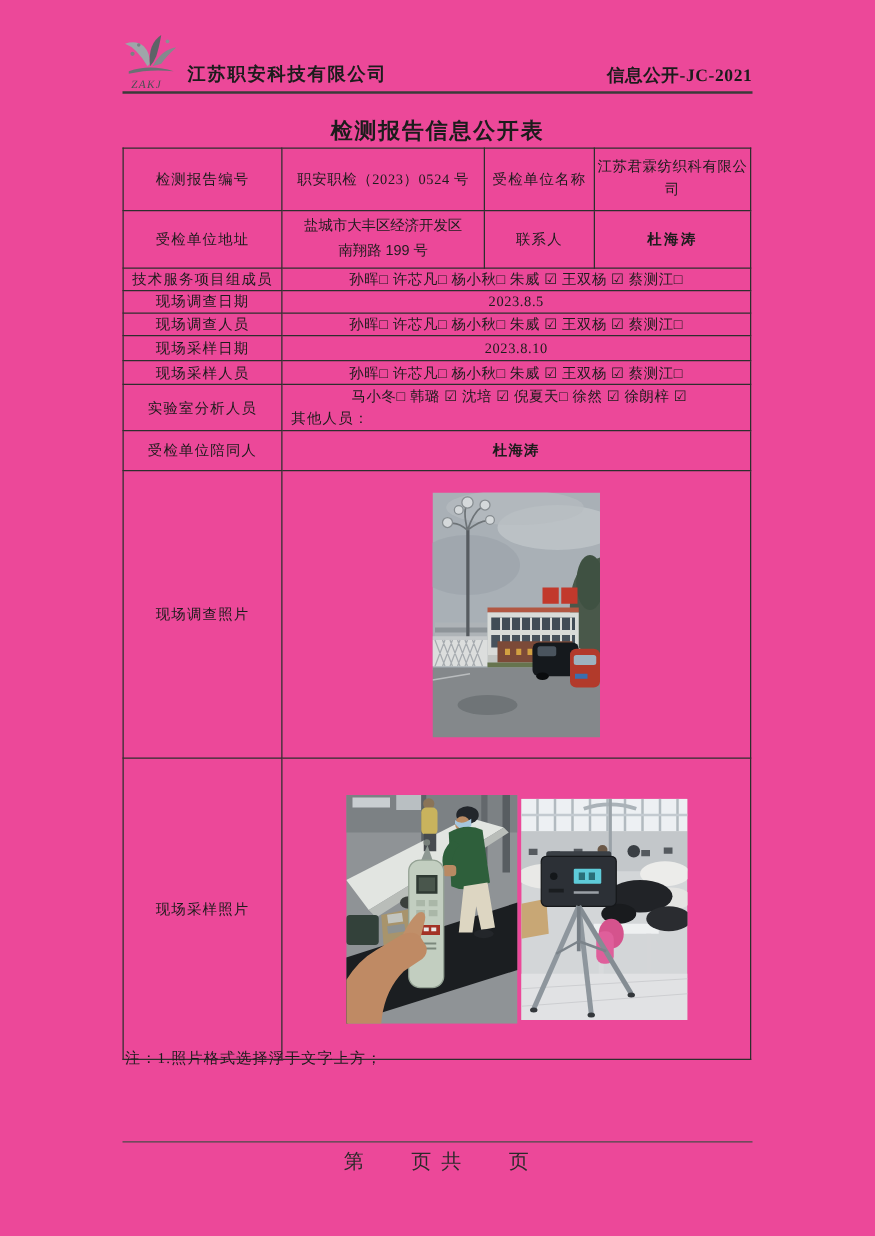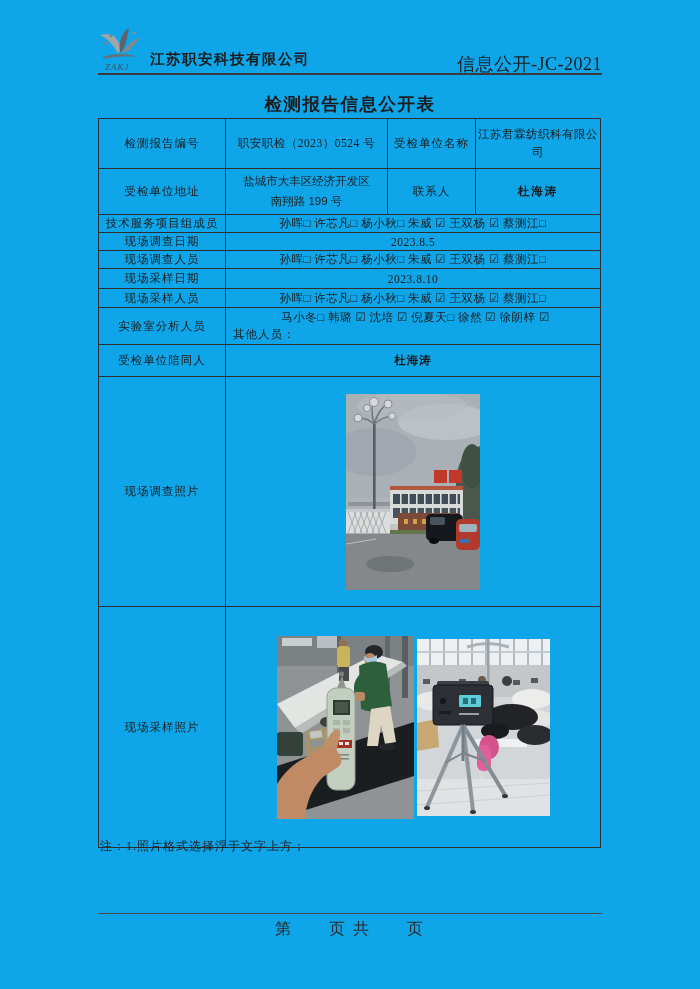--- a/index.html
+++ b/index.html
@@ -1,26 +1,26 @@
 <!DOCTYPE html>
 <html><head>
 <meta charset="utf-8">
 <style>
   * { margin:0; padding:0; box-sizing:border-box; }
   html,body { background:#888; }
   .page {
-    position:relative; width:700px; height:989px; background:#0ea5e9;
+    position:relative; width:700px; height:989px; background:#ec4899;
     margin:0 auto; font-family:"Liberation Serif","DejaVu Serif",serif; color:#1c1c1c;
     overflow:hidden;
   }
   
   .header { position:absolute; left:98px; top:24px; width:504px; height:48px; }
   .logo { position:absolute; left:0; top:2px; }
   .company { position:absolute; left:52px; top:26px; font-size:14.5px; font-weight:bold; letter-spacing:1.5px; }
-  .doc-code { position:absolute; right:0; top:28px; font-size:18px; font-weight:normal; letter-spacing:0.5px;margin-left:20px; }
+  .doc-code { position:absolute; right:0; top:28px; font-size:14px; font-weight:bold; letter-spacing:0.5px;margin-left:20px; }
   .header-line { position:absolute; left:98px; top:73px; width:504px; height:0; border-top:2.5px solid #3a3a3a; }
   
   .doc-title { position:absolute; left:98px; top:92px; width:504px; text-align:center;
     font-size:17.5px; font-weight:bold; letter-spacing:1.5px; }
   
   .info-table { position:absolute; left:98px; top:118px; border-collapse:collapse; table-layout:fixed; width:502px; }
   .info-table td { border:1px solid #2e2e2e; font-size:11.5px; text-align:center;
     vertical-align:middle; padding:1px 2px; overflow:hidden; }
   .lbl { letter-spacing:1px; }
   .val-left { text-align:left; padding-left:7px;

